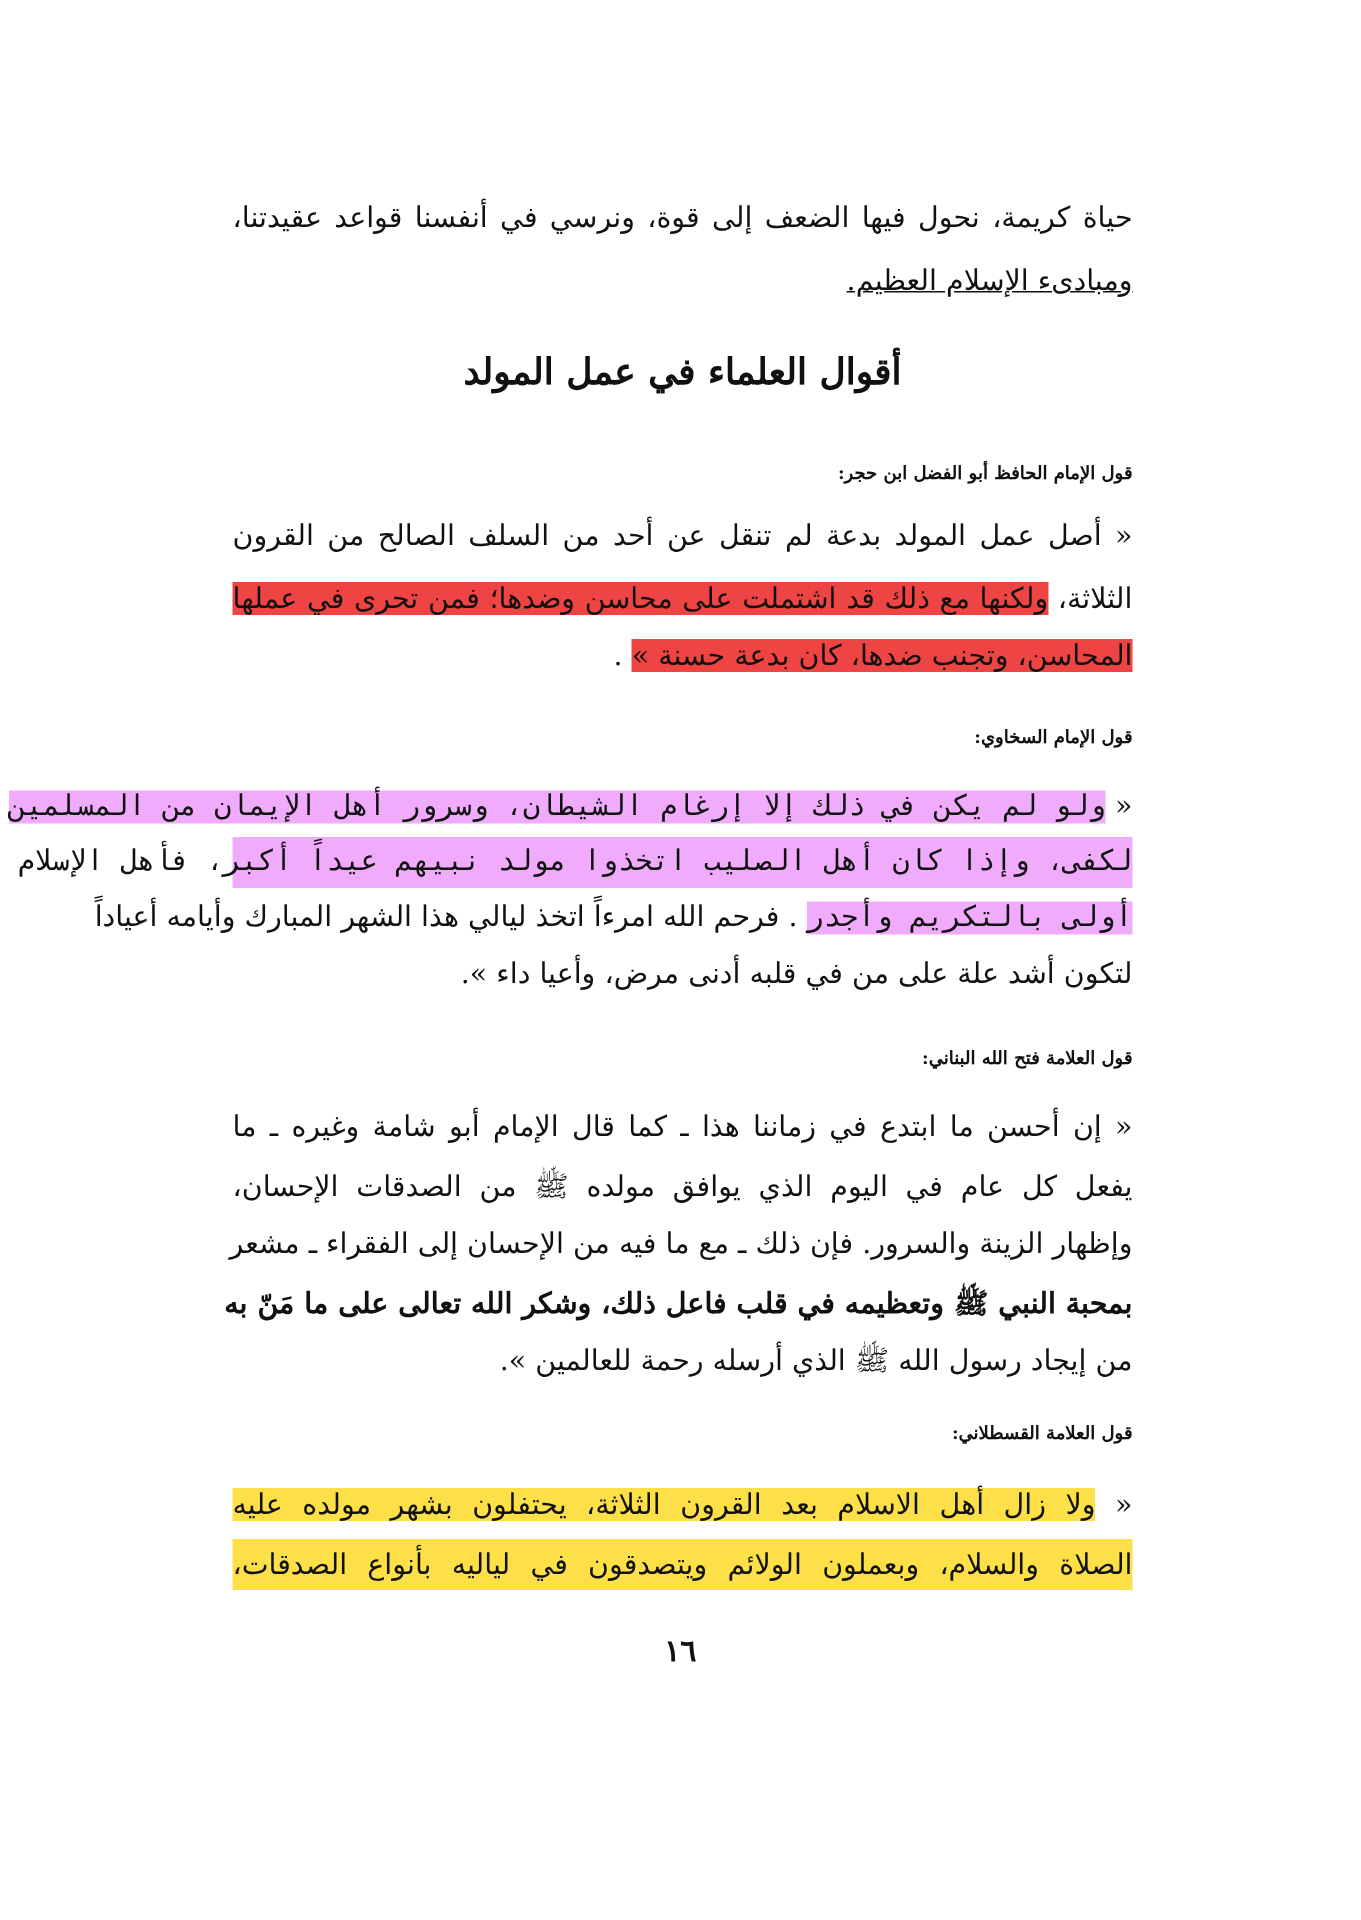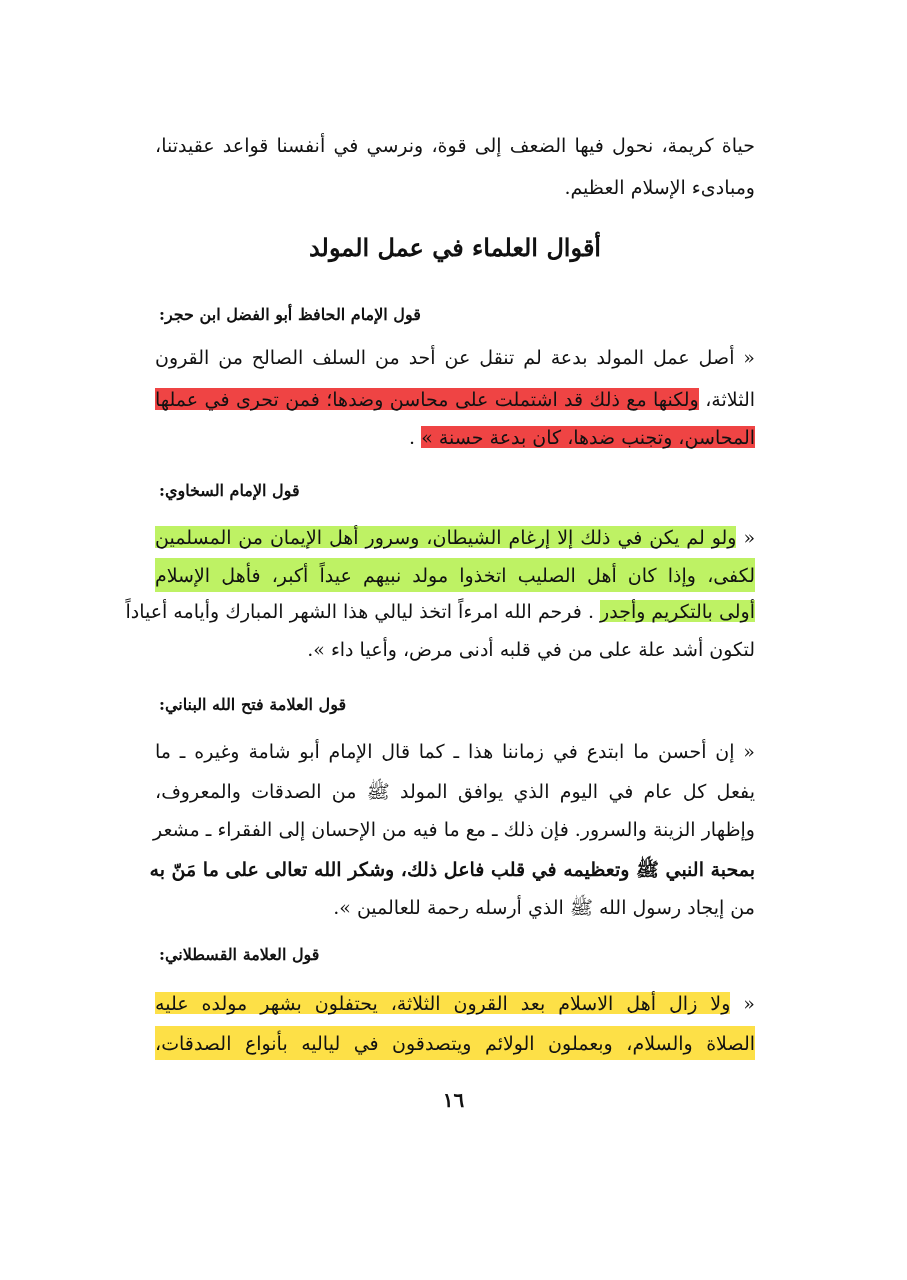--- a/index.html
+++ b/index.html
@@ -15,38 +15,38 @@
       position: absolute; right: 0; left: 0;
       font-size: 19px; line-height: 34px; white-space: nowrap;
       text-align: justify; text-align-last: justify;
     }
     .line.last { text-align-last: right; }
     .title {
       position: absolute; left: 0; right: 0; top: 228px;
       text-align: center; font-size: 24px; font-weight: bold; line-height: 40px;
     }
     .subhead {
-      position: absolute; right: 0; left: 4px;
-      font-size: 16px; font-weight: bold; line-height: 34px; text-align: left;
+      position: absolute; right: 0; left: 16px;
+      font-size: 12px; font-weight: bold; line-height: 34px; text-align: right;
     }
     .hl-yellow { background: #ef4444; }
-    .hl-lime { background: #bef264; }
+    .hl-lime { background: #f0abfc; font-family: Liberation Mono, monospace; }
     .hl-green { background: #fde047; }
     .pagenum {
       position: absolute; left: 0; right: 0; top: 1088px; text-align: center;
       font-size: 20px; font-weight: bold; direction: rtl;
     }
   </style>
 </head>
 <body>
 
 <div class="page">
 
   <div class="line" style="top:128px;">حياة كريمة، نحول فيها الضعف إلى قوة، ونرسي في أنفسنا قواعد عقيدتنا،</div>
-  <div class="line last" style="top:170px;">ومبادىء الإسلام العظيم.</div>
+  <div class="line last" style="top:170px;text-decoration:underline;">ومبادىء الإسلام العظيم.</div>
 
   <div class="title">أقوال العلماء في عمل المولد</div>
 
   <div class="subhead" style="top:298px;">قول الإمام الحافظ أبو الفضل ابن حجر:</div>
   <div class="line" style="top:340px;">
     <span>« أصل عمل المولد بدعة لم تنقل عن أحد من السلف الصالح من القرون</span>
   </div>
   <div class="line" style="top:382px;">
     <span>الثلاثة، </span><span class="hl-yellow">ولكنها مع ذلك قد اشتملت على محاسن وضدها؛ فمن تحرى في عملها</span>
   </div>
@@ -63,21 +63,21 @@
   </div>
   <div class="line" style="top:594px;">
     <span class="hl-lime">أولى بالتكريم وأجدر</span> <span>. فرحم الله امرءاً اتخذ ليالي هذا الشهر المبارك وأيامه أعياداً</span>
   </div>
   <div class="line last" style="top:632px;">
     <span>لتكون أشد علة على من في قلبه أدنى مرض، وأعيا داء ».</span>
   </div>
 
   <div class="subhead" style="top:688px;">قول العلامة فتح الله البناني:</div>
   <div class="line" style="top:734px;">« إن أحسن ما ابتدع في زماننا هذا ـ كما قال الإمام أبو شامة وغيره ـ ما</div>
-  <div class="line" style="top:774px;">يفعل كل عام في اليوم الذي يوافق المولد ﷺ من الصدقات والمعروف،</div>
+  <div class="line" style="top:774px;">يفعل كل عام في اليوم الذي يوافق مولده ﷺ من الصدقات الإحسان،</div>
   <div class="line" style="top:812px;">وإظهار الزينة والسرور. فإن ذلك ـ مع ما فيه من الإحسان إلى الفقراء ـ مشعر</div>
   <div class="line" style="top:852px;font-weight:bold;">بمحبة النبي ﷺ وتعظيمه في قلب فاعل ذلك، وشكر الله تعالى على ما مَنّ به</div>
   <div class="line last" style="top:890px;">من إيجاد رسول الله ﷺ الذي أرسله رحمة للعالمين ».</div>
 
   <div class="subhead" style="top:938px;">قول العلامة القسطلاني:</div>
   <div class="line" style="top:986px;">
     <span>« </span><span class="hl-green">ولا زال أهل الاسلام بعد القرون الثلاثة، يحتفلون بشهر مولده عليه</span>
   </div>
   <div class="line hl-green" style="top:1026px;">
     <span>الصلاة والسلام، وبعملون الولائم ويتصدقون في لياليه بأنواع الصدقات،</span>

